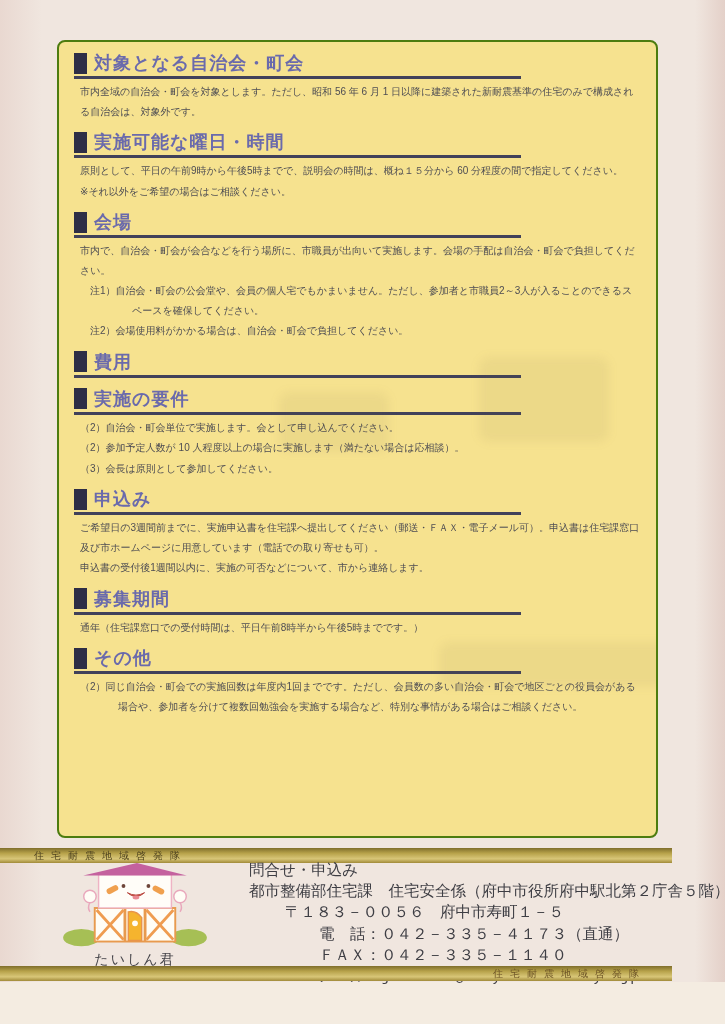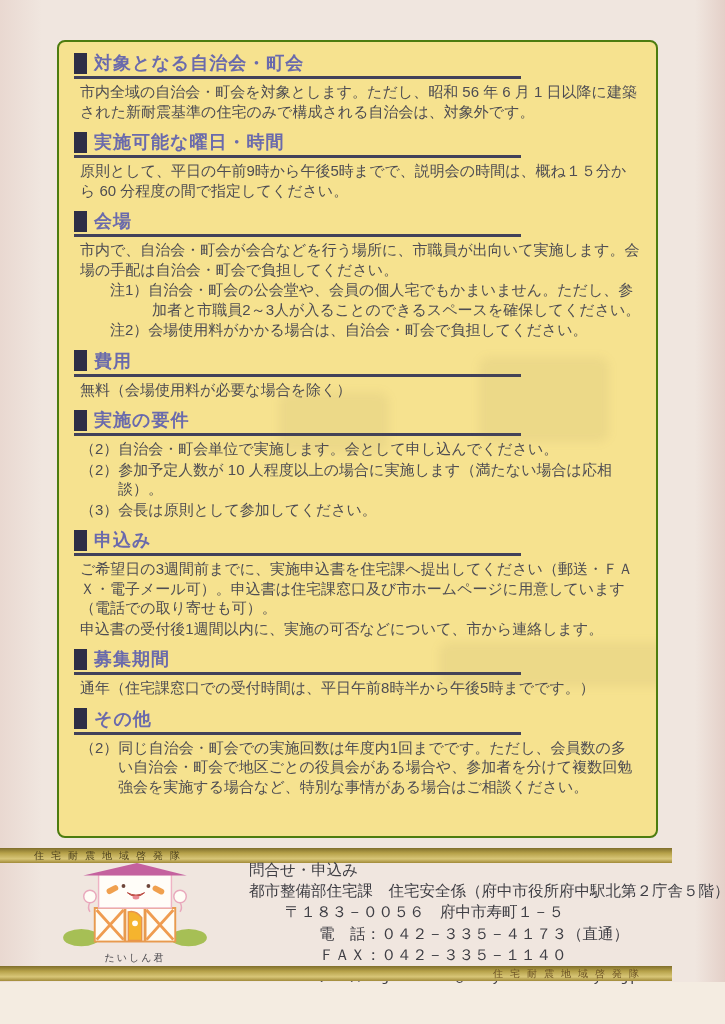--- a/index.html
+++ b/index.html
@@ -24,39 +24,39 @@
   .ghost{position:absolute;background:rgba(110,100,58,.07);filter:blur(5px);border-radius:10px;pointer-events:none;}
 
   .sec-head{
     display:flex;align-items:center;gap:7px;width:447px;
     border-bottom:3px solid #41415a;margin:9px 0 3px 0;padding-bottom:1px;
   }
   .sec:first-of-type .sec-head{margin-top:3px;}
   .sq{width:13px;height:21px;background:#2e2e46;flex:none;}
   .sec-title{margin:0;font-size:18px;font-weight:bold;color:#6a6aac;letter-spacing:1px;}
 
-  .ln{margin:1px 0 1px 6px;font-size:15px;line-height:19.5px;color:#4e4d53;}
-  .note{margin-left:36px;padding-left:42px;text-indent:-42px;}
+  .ln{margin:1px 0 1px 6px;font-size:10px;line-height:19.5px;color:#4e4d53;}
+  .note{margin-left:16px;padding-left:42px;text-indent:-42px;}
   .item{padding-left:38px;text-indent:-38px;}
 
   
   .bar{
     position:absolute;left:0;width:672px;height:15px;
     background:linear-gradient(180deg,#7f6e2b 0%,#b7a24a 35%,#d8c678 72%,#a18a38 100%);
     font-size:10px;letter-spacing:7px;line-height:15px;white-space:nowrap;
   }
   .bar-top{top:848px;color:#4f431f;}
   .bar-top span{padding-left:34px;}
   .bar-bottom{top:966px;text-align:right;color:#6d5426;}
   .bar-bottom span{padding-right:26px;}
 
   
   .mascot{position:absolute;left:55px;top:862px;width:160px;height:92px;}
   .mascot-label{position:absolute;left:55px;top:951px;width:160px;text-align:center;
-    font-size:10px;color:#46454a;letter-spacing:2px;}
+    font-size:14px;color:#46454a;letter-spacing:2px;}
   .contact{position:absolute;left:249px;top:859px;font-size:15.5px;color:#3e3e44;line-height:21.2px;}
   .contact .row{white-space:nowrap;}
   .ind1{margin-left:36px;}
   .ind2{margin-left:70px;}
   .email-val{font-family:"Liberation Mono","DejaVu Sans Mono",monospace;font-size:14.5px;letter-spacing:.5px;}
 </style>
 </head>
 <body>
 
 <div class="edge-left"></div>
@@ -75,38 +75,38 @@
     </div>
     <p class="ln">市内全域の自治会・町会を対象とします。ただし、昭和 56 年 6 月 1 日以降に建築された新耐震基準の住宅のみで構成される自治会は、対象外です。</p>
   </section>
 
   <section class="sec">
     <div class="sec-head">
       <span class="sq"></span>
       <h2 class="sec-title">実施可能な曜日・時間</h2>
     </div>
     <p class="ln">原則として、平日の午前9時から午後5時までで、説明会の時間は、概ね１５分から 60 分程度の間で指定してください。</p>
+    <p class="ln">※それ以外をご希望の場合はご相談ください。</p>
   </section>
 
   <section class="sec">
     <div class="sec-head">
       <span class="sq"></span>
       <h2 class="sec-title">会場</h2>
     </div>
     <p class="ln">市内で、自治会・町会が会合などを行う場所に、市職員が出向いて実施します。会場の手配は自治会・町会で負担してください。</p>
     <p class="ln note">注1）自治会・町会の公会堂や、会員の個人宅でもかまいません。ただし、参加者と市職員2～3人が入ることのできるスペースを確保してください。</p>
     <p class="ln note">注2）会場使用料がかかる場合は、自治会・町会で負担してください。</p>
   </section>
 
   <section class="sec">
     <div class="sec-head">
       <span class="sq"></span>
       <h2 class="sec-title">費用</h2>
     </div>
-    <p class="ln">無料（会場使用料が必要な場合を除く）</p>
   </section>
 
   <section class="sec">
     <div class="sec-head">
       <span class="sq"></span>
       <h2 class="sec-title">実施の要件</h2>
     </div>
     <p class="ln item">（2）自治会・町会単位で実施します。会として申し込んでください。</p>
     <p class="ln item">（2）参加予定人数が 10 人程度以上の場合に実施します（満たない場合は応相談）。</p>
     <p class="ln item">（3）会長は原則として参加してください。</p>

